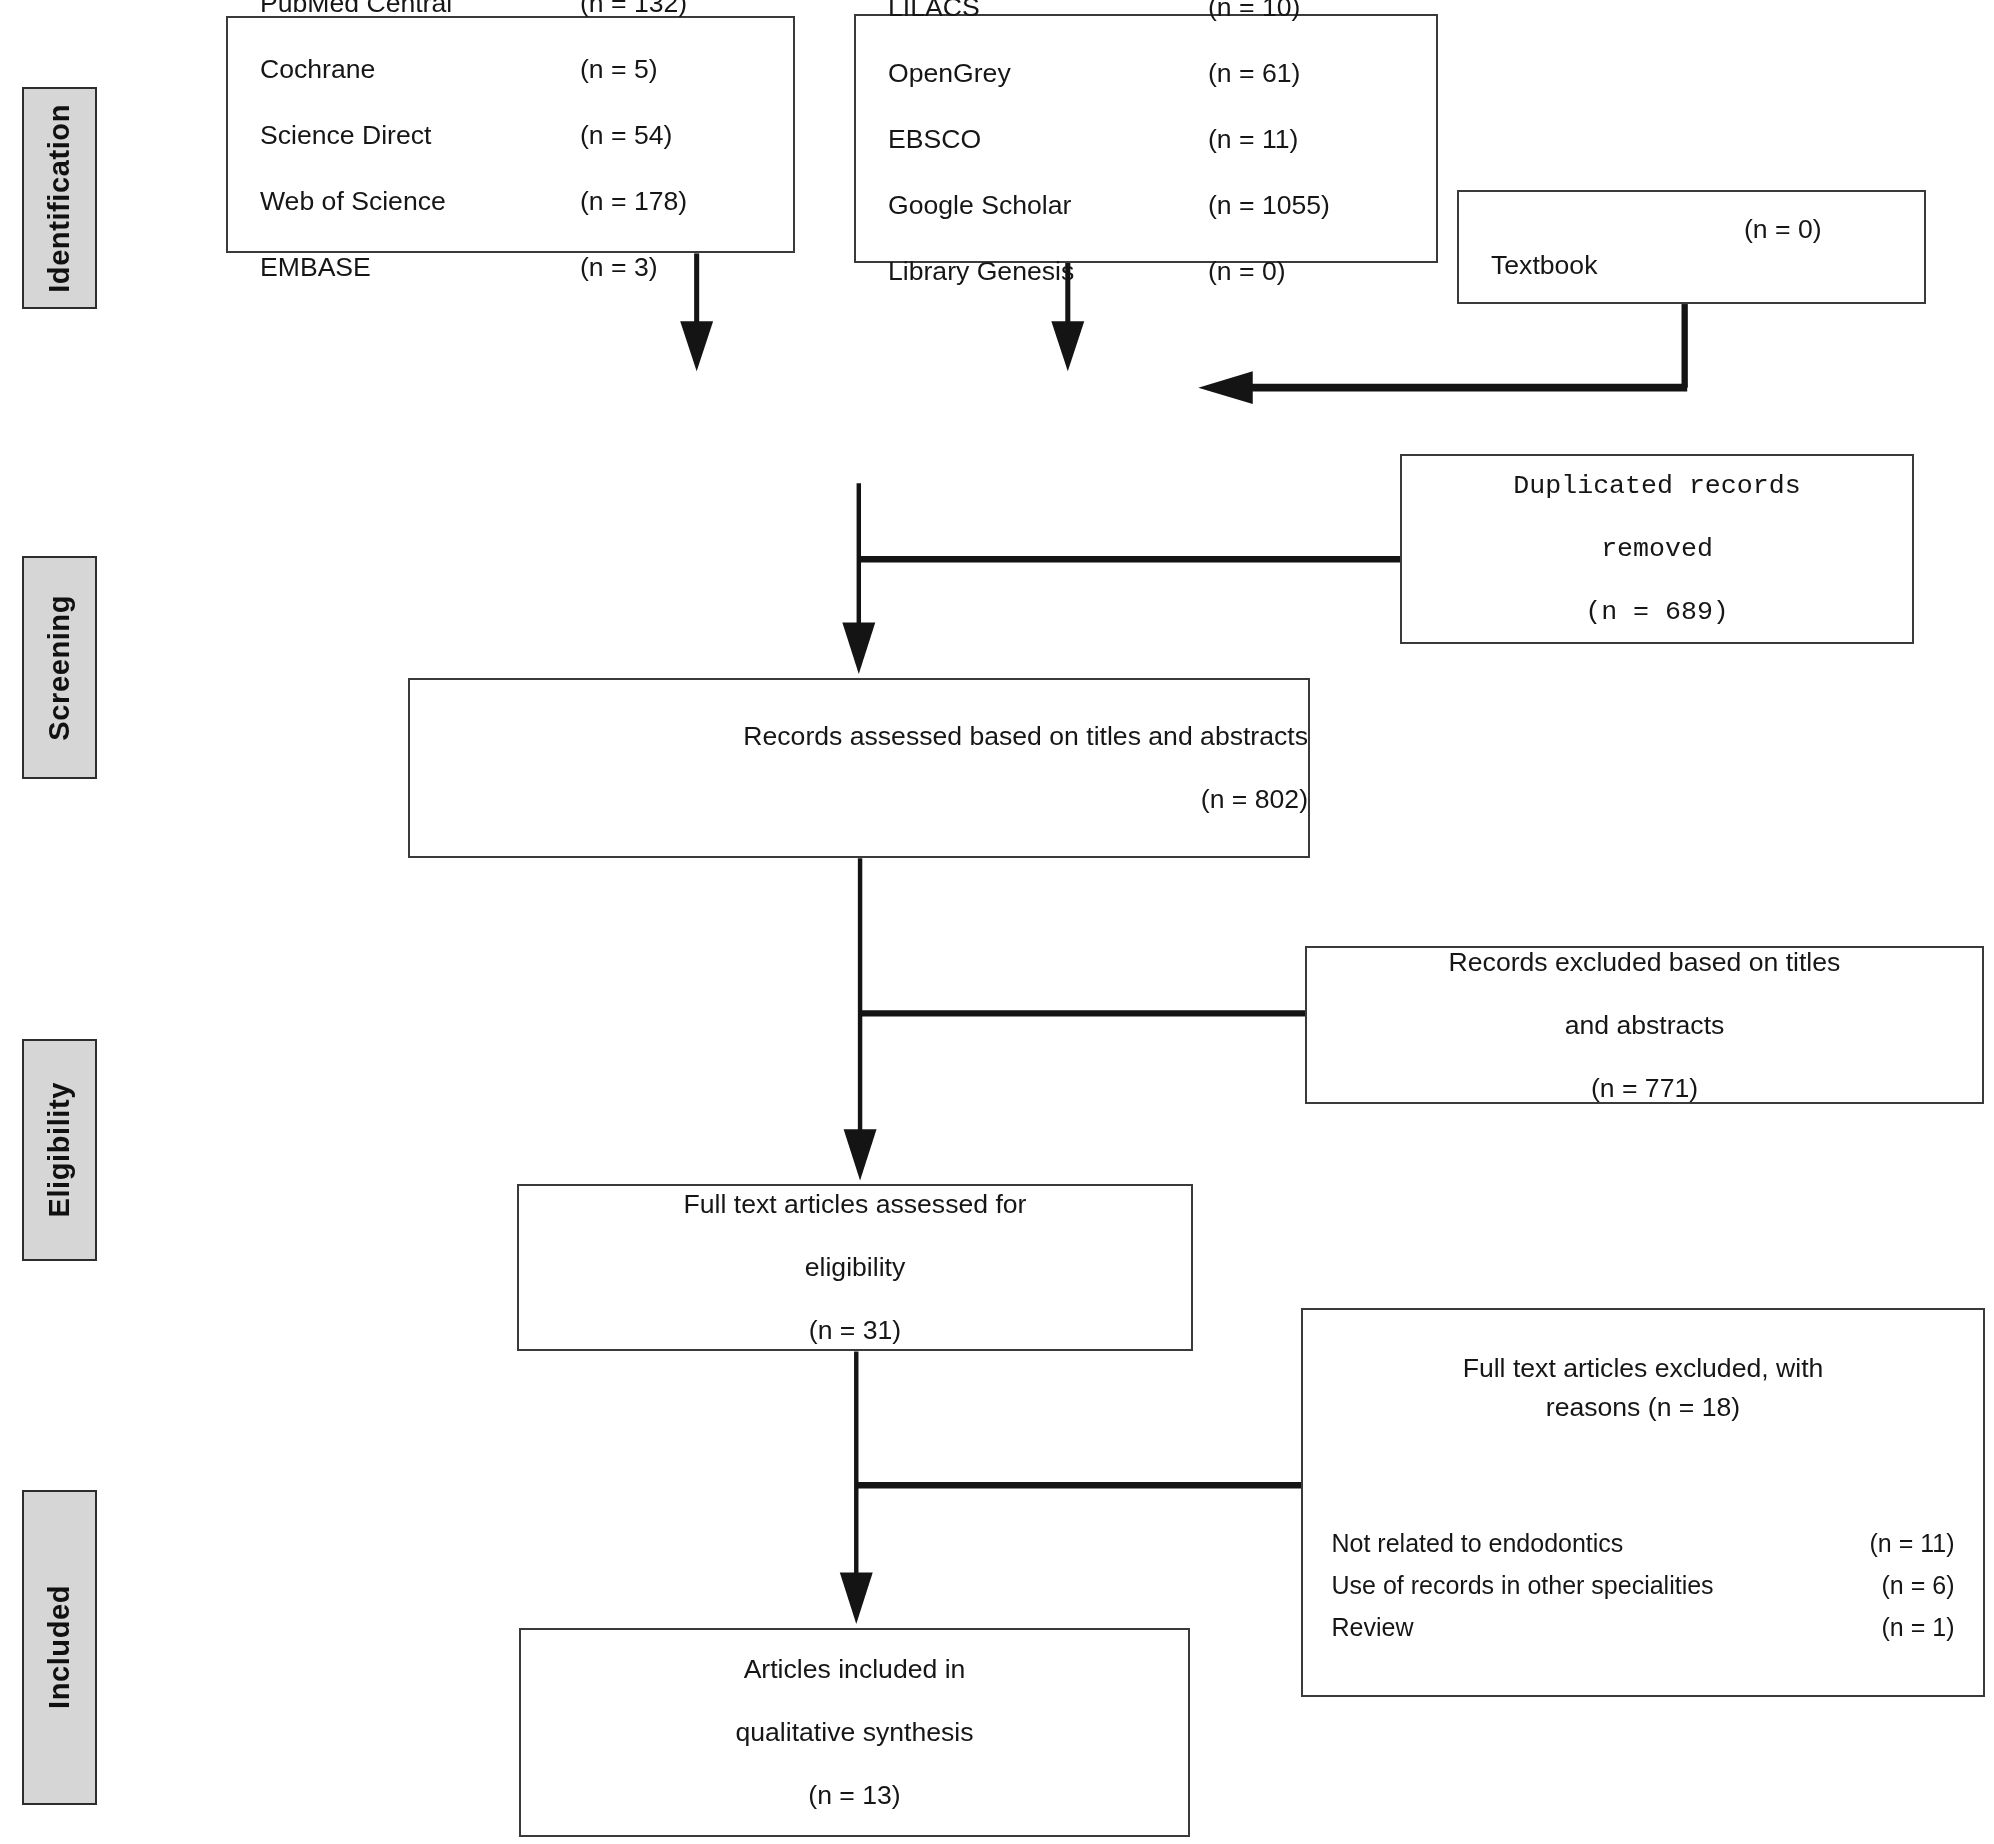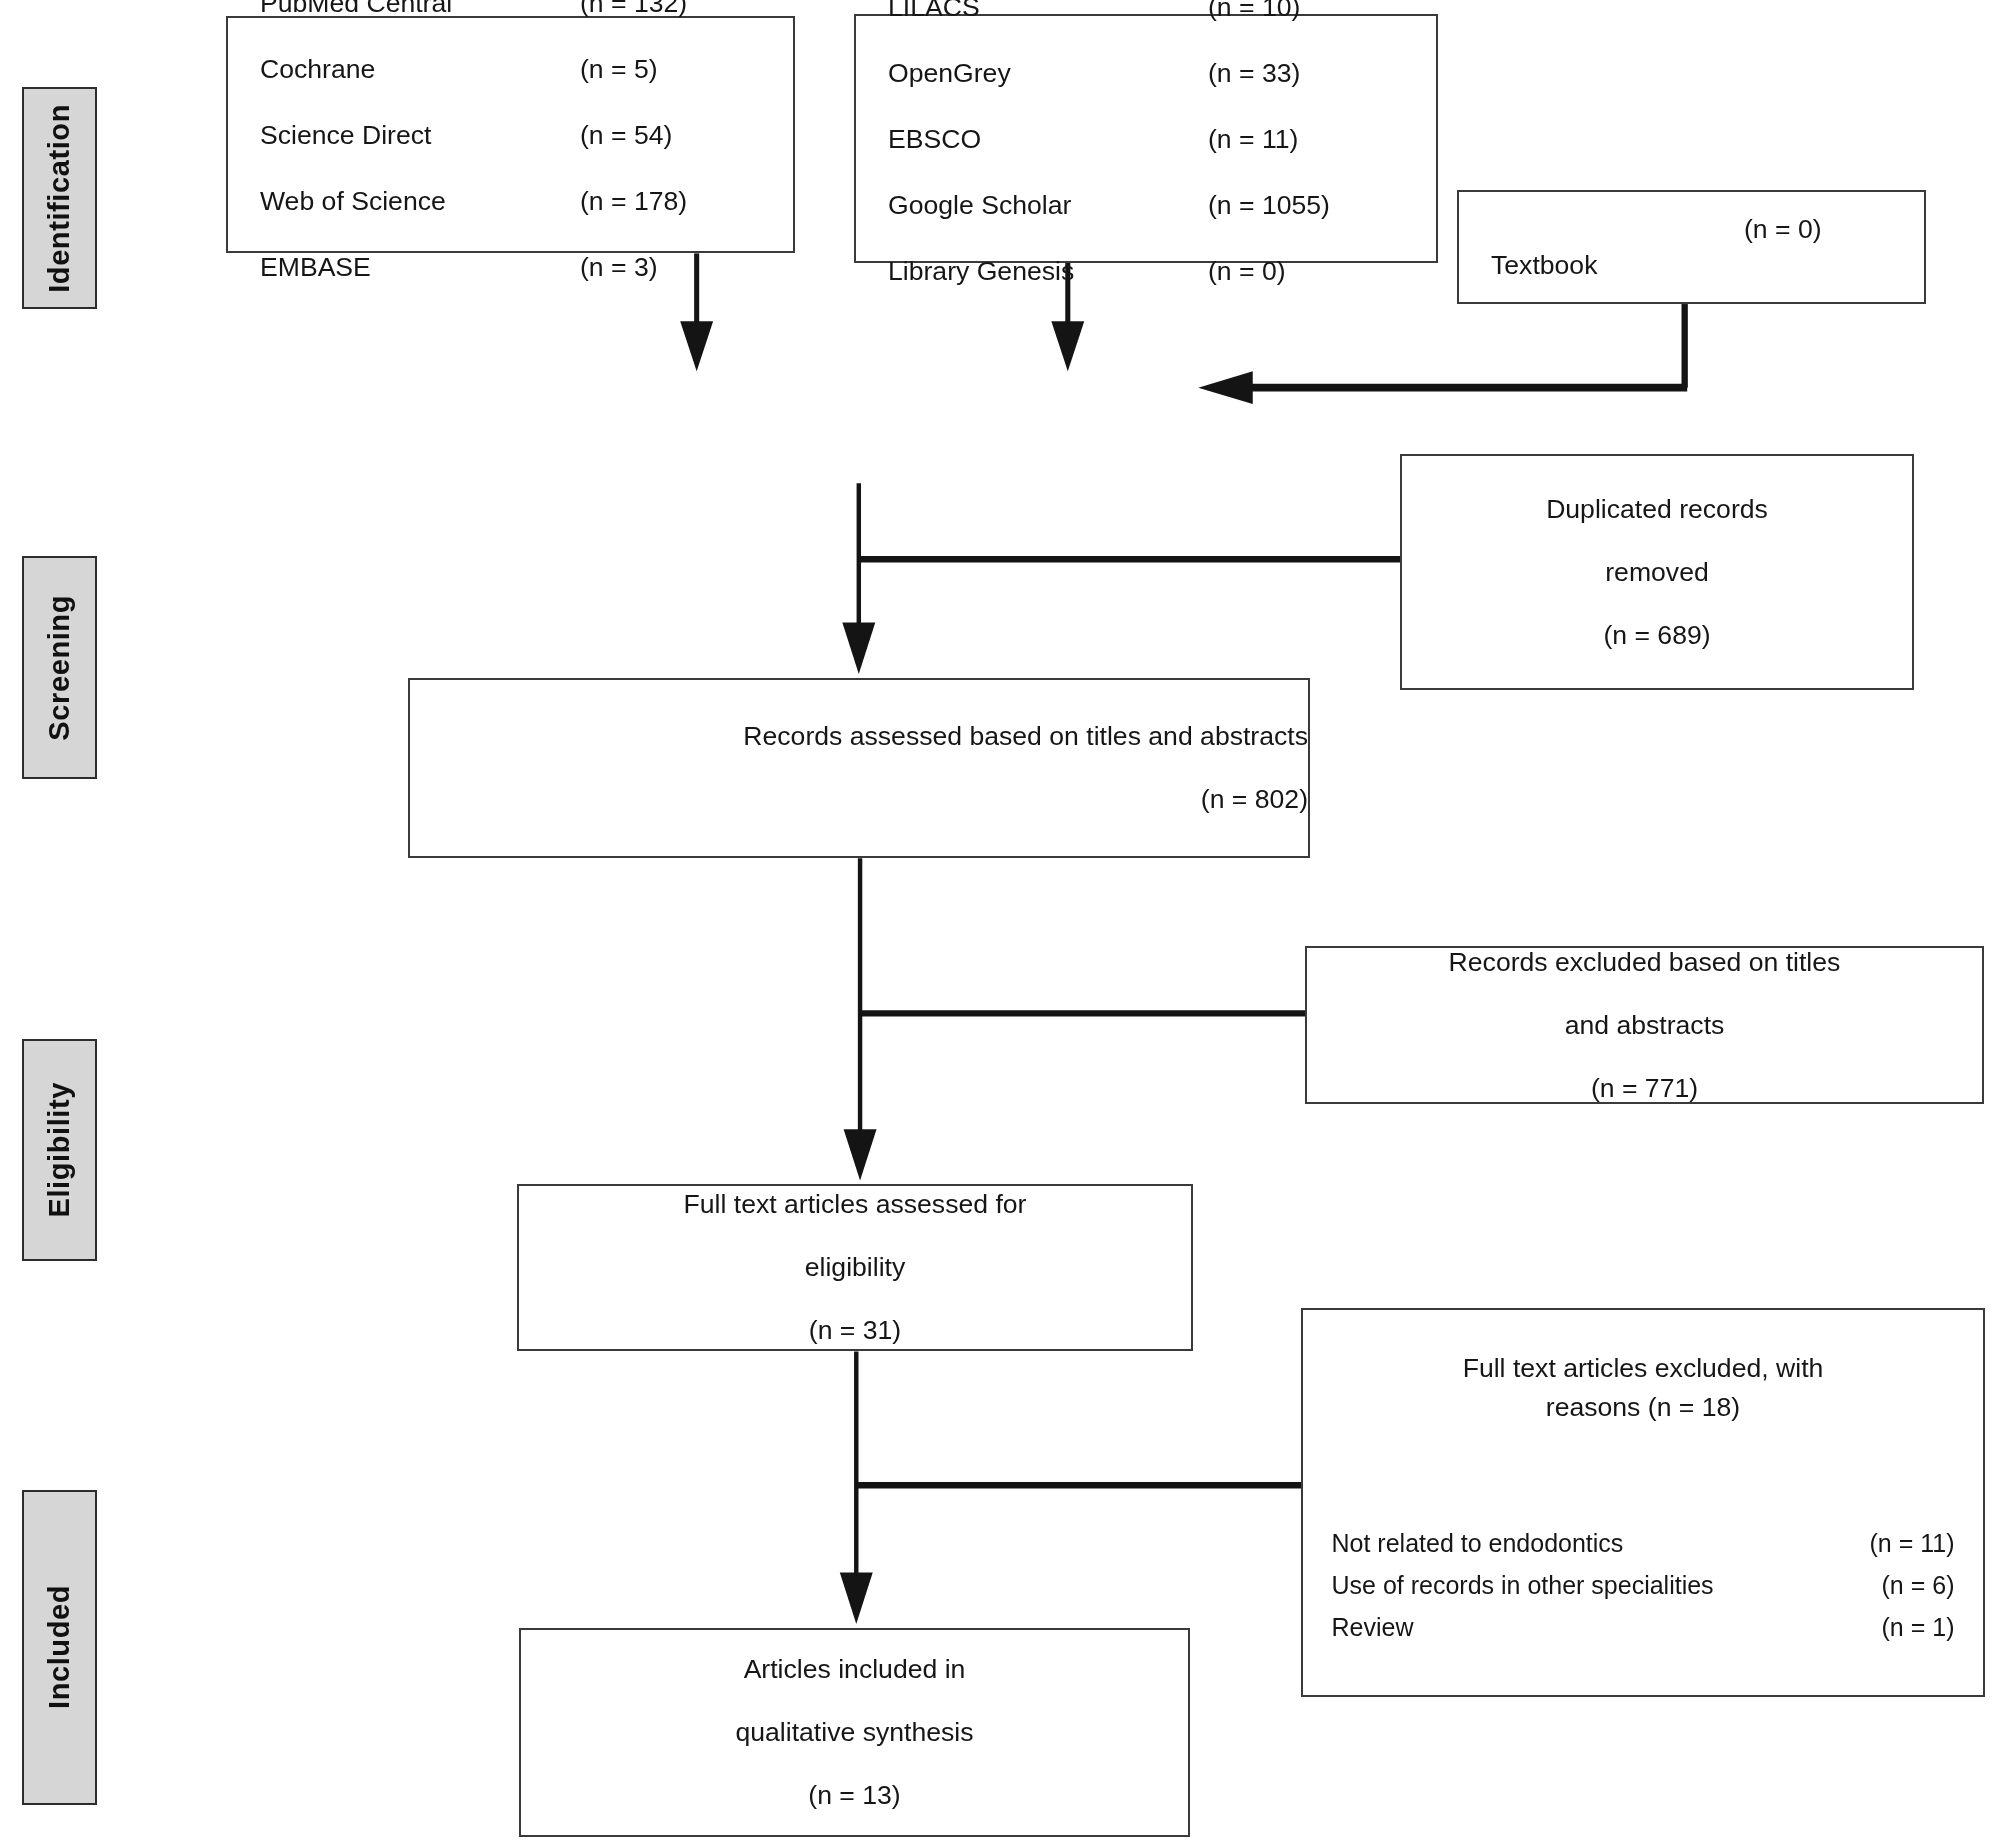--- a/index.html
+++ b/index.html
@@ -155,21 +155,21 @@
     </div>
   </div>
 
   <div class="box db-box" style="left:854px;top:14px;width:584px;height:249px;">
     <div class="db-row">
       <span class="name">LILACS</span>
       <span class="count">(n = 10)</span>
     </div>
     <div class="db-row">
       <span class="name">OpenGrey</span>
-      <span class="count">(n = 33)</span>
+      <span class="count">(n = 61)</span>
     </div>
     <div class="db-row">
       <span class="name">EBSCO</span>
       <span class="count">(n = 11)</span>
     </div>
     <div class="db-row">
       <span class="name">Google Scholar</span>
       <span class="count">(n = 1055)</span>
     </div>
     <div class="db-row">
@@ -179,21 +179,21 @@
   </div>
 
   <div class="box db-box" style="left:1457px;top:190px;width:469px;height:114px;">
     <div class="db-row tb-row">
       <span class="name">Textbook</span>
       <span class="count">(n = 0)</span>
     </div>
   </div>
 
 
-  <div class="box center-box" style="left:1400px;top:454px;width:514px;height:236px;">
+  <div class="box center-box" style="left:1400px;top:454px;width:514px;height:190px;font-family:Liberation Mono, monospace;">
     <div>Duplicated records</div>
     <div>removed</div>
     <div class="count-gap">(n = 689)</div>
   </div>
 
   <div class="box center-box" style="left:408px;top:678px;width:902px;height:180px;align-items:flex-end;">
     <div>Records assessed based on titles and abstracts</div>
     <div>(n = 802)</div>
   </div>
 

